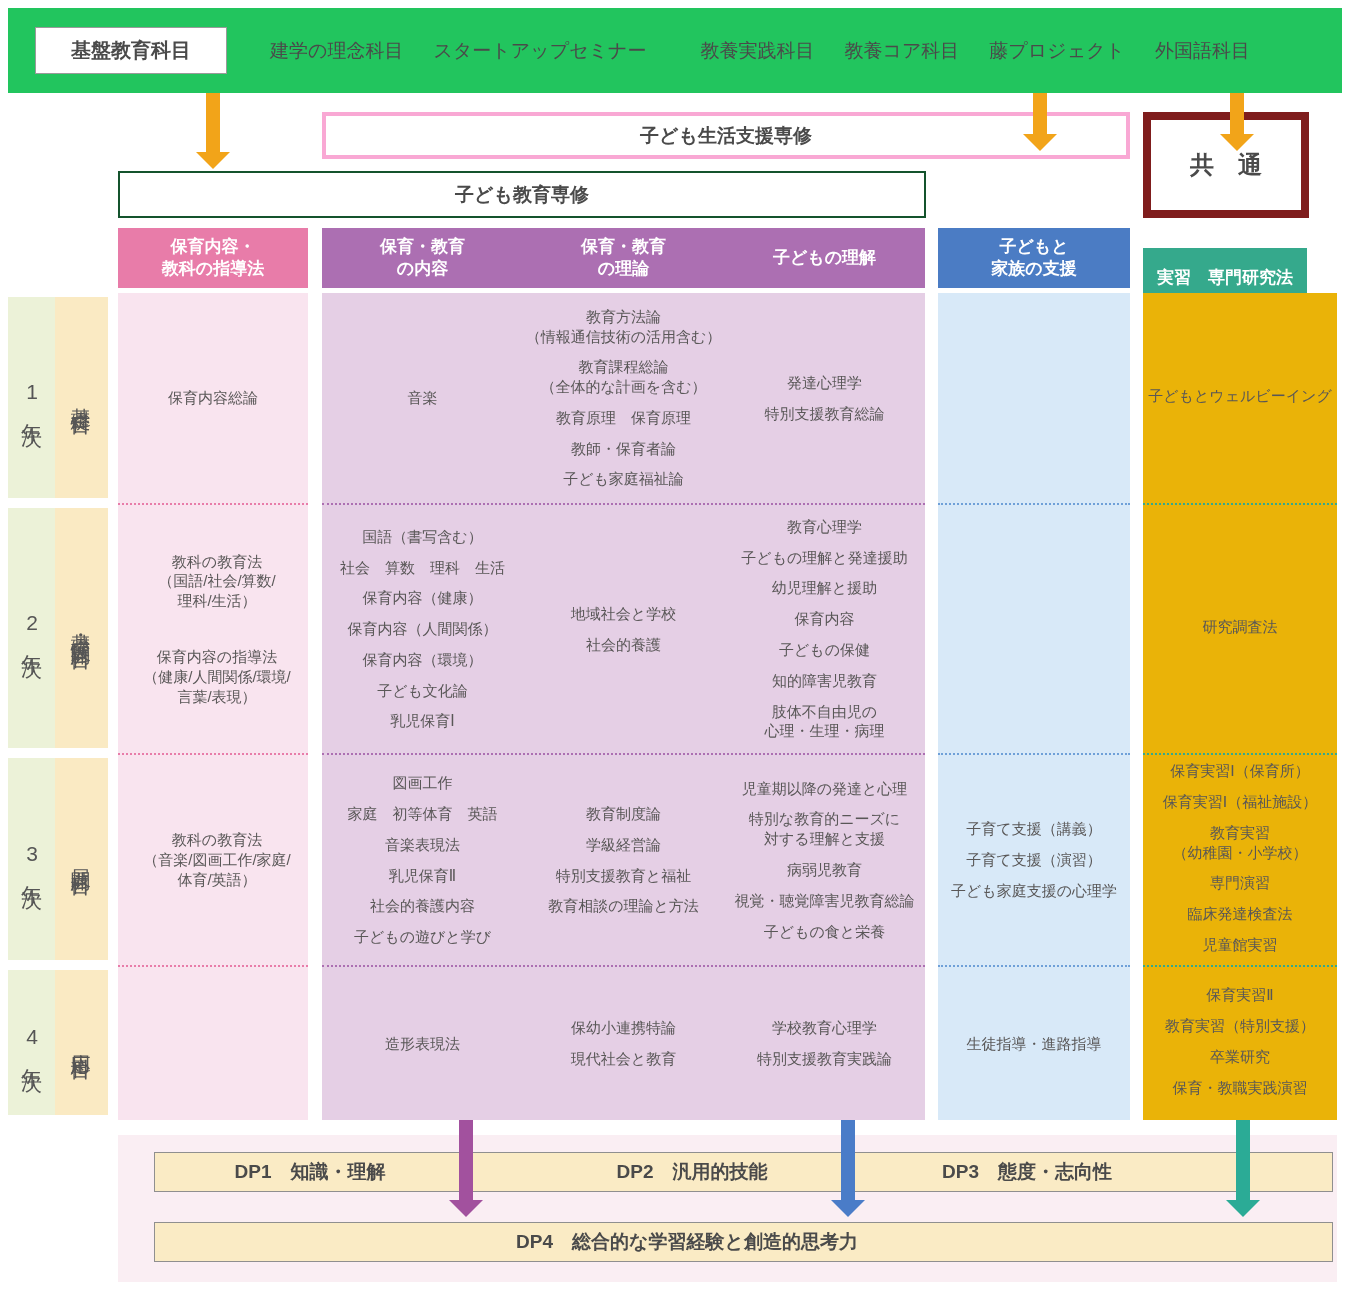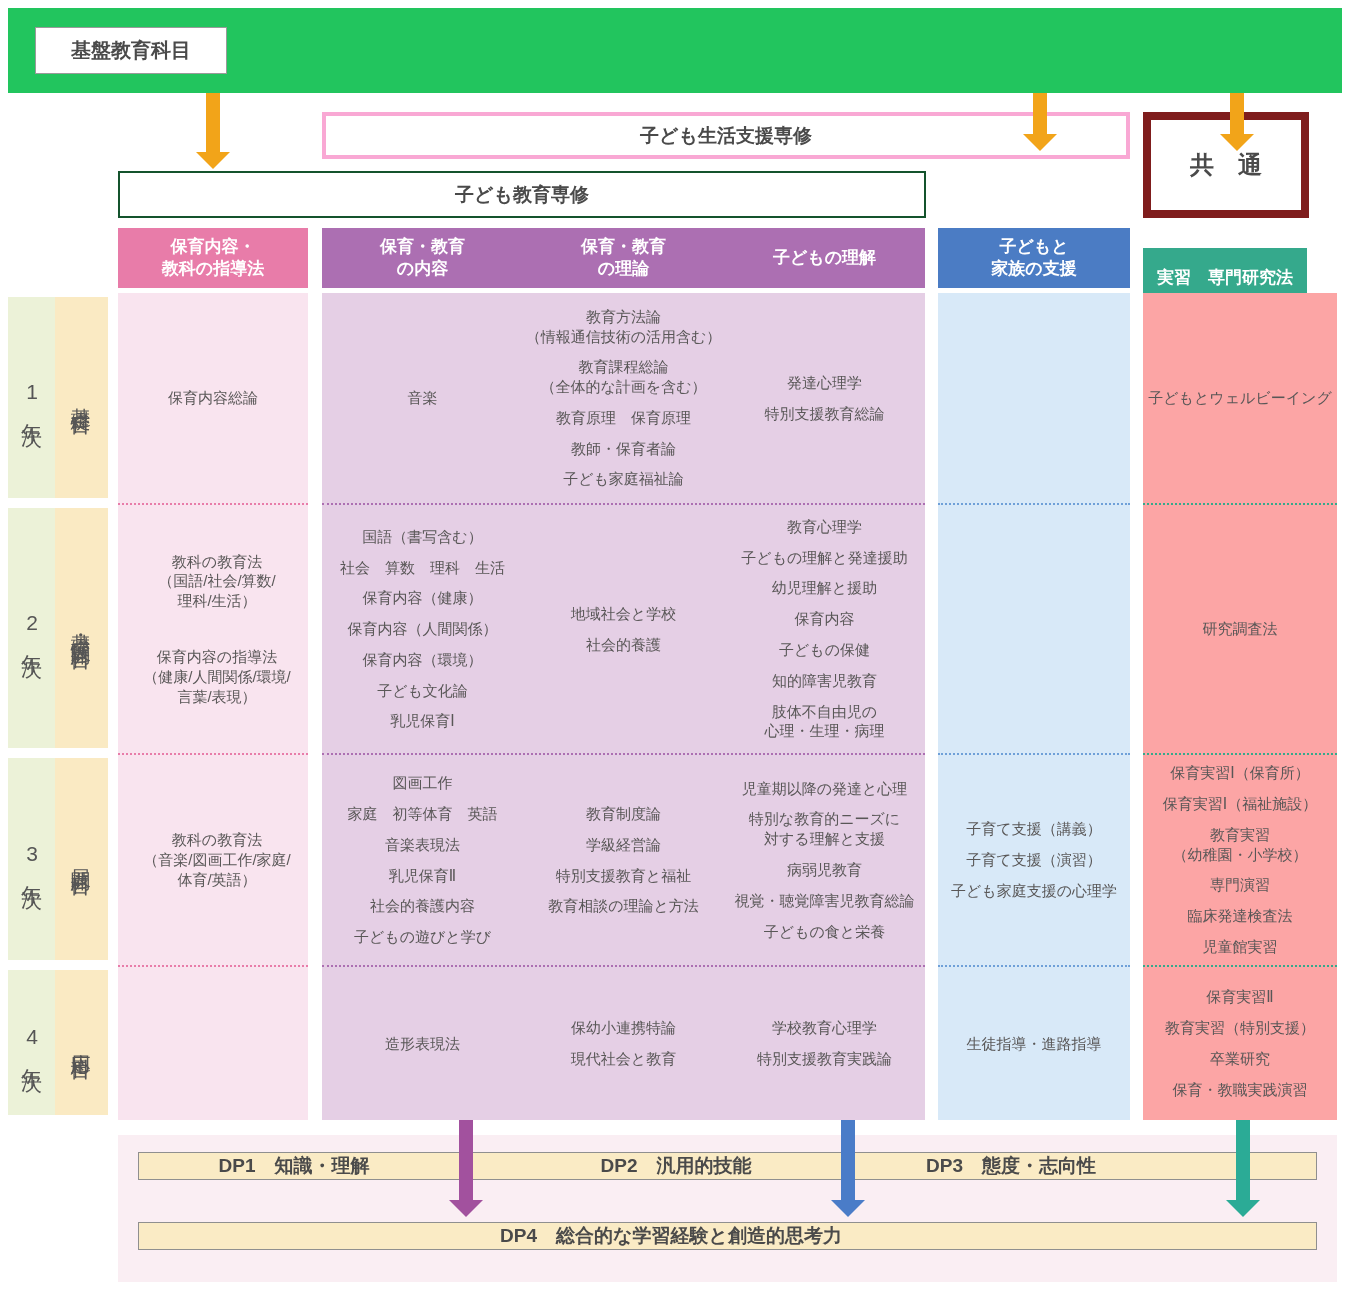--- a/index.html
+++ b/index.html
@@ -66,58 +66,66 @@
     color: #555; font-weight: 500;
   }
   .grade { left: 8px;  width: 47px; background: #ECF2D8; font-size: 21px; letter-spacing: 4px; }
   .cat   { left: 55px; width: 53px; background: #FAEAC3; font-size: 20px; letter-spacing: 3px; }
 
   
   .bodycol { position: absolute; top: 293px; }
   #col-shidoho { left: 118px;  width: 190px; background: #F9E4EF; }
   #col-purple  { left: 322px;  width: 603px; background: #E5CFE5; }
   #col-shien   { left: 938px;  width: 192px; background: #D8E9F8; }
-  #col-jisshu  { left: 1143px; width: 194px; background: #fca5a5; }
+  #col-jisshu  { left: 1143px; width: 194px; background: #eab308; font-family: Liberation Mono, monospace; }
 
   .r1 { height: 210px; } .r2 { height: 250px; } .r3 { height: 212px; } .r4 { height: 155px; }
 
   .cell, .pcell {
     display: flex; flex-direction: column; align-items: center; justify-content: center;
     gap: 11px; text-align: center; font-size: 15px; line-height: 1.32; white-space: pre-line;
   }
   .gap-lg { gap: 36px; }
   .prow { display: flex; }
   .prow .pcell { width: 201px; height: 100%; }
 
   .sep-pink   { border-top: 2px dotted #E87CA9; padding-left: 8px; }
   .sep-purple { border-top: 2px dotted #AC6FB2; }
   .sep-blue   { border-top: 2px dotted #6FA0D8; }
   .sep-teal   { border-top: 2px dotted #35A98C; }
 
   
   #dp-panel { position: absolute; left: 118px; top: 1135px; width: 1219px; height: 147px; background: #FAEEF3; }
   .dpbar {
-    position: absolute; left: 138px; width: 1179px; height: 28px;
+    position: absolute; left: 154px; width: 1179px; height: 40px;
     background: #FAEBC5; border: 1px solid #8f8f8f;
   }
   #bar1 { top: 1152px; } #bar2 { top: 1222px; }
   .dplabel {
     position: absolute; top: 0; height: 100%;
     display: flex; align-items: center;
     transform: translateX(-50%);
     font-weight: bold; font-size: 19px; color: #4a4a4a; white-space: nowrap;
   }
 </style>
 </head>
 <body>
 
 <div class="canvas">
 
   <div class="banner">
     <div class="banner-label">基盤教育科目</div>
+    <div class="banner-subjects">
+      <span>建学の理念科目</span>
+      <span>スタートアップセミナー</span>
+      <span>教養実践科目</span>
+      <span>教養コア科目</span>
+      <span>藤プロジェクト</span>
+      <span>外国語科目</span>
+    </div>
   </div>
 
   <div class="pbox" id="box-seikatsu">子ども生活支援専修</div>
   <div class="pbox" id="box-kyoiku">子ども教育専修</div>
   <div class="pbox" id="box-kyotsu">共　通</div>
 
   <div class="varrow c-orange" style="left:196px;top:93px;height:76px">
       <i class="shaft"></i>
       <i class="head"></i>
     </div>

